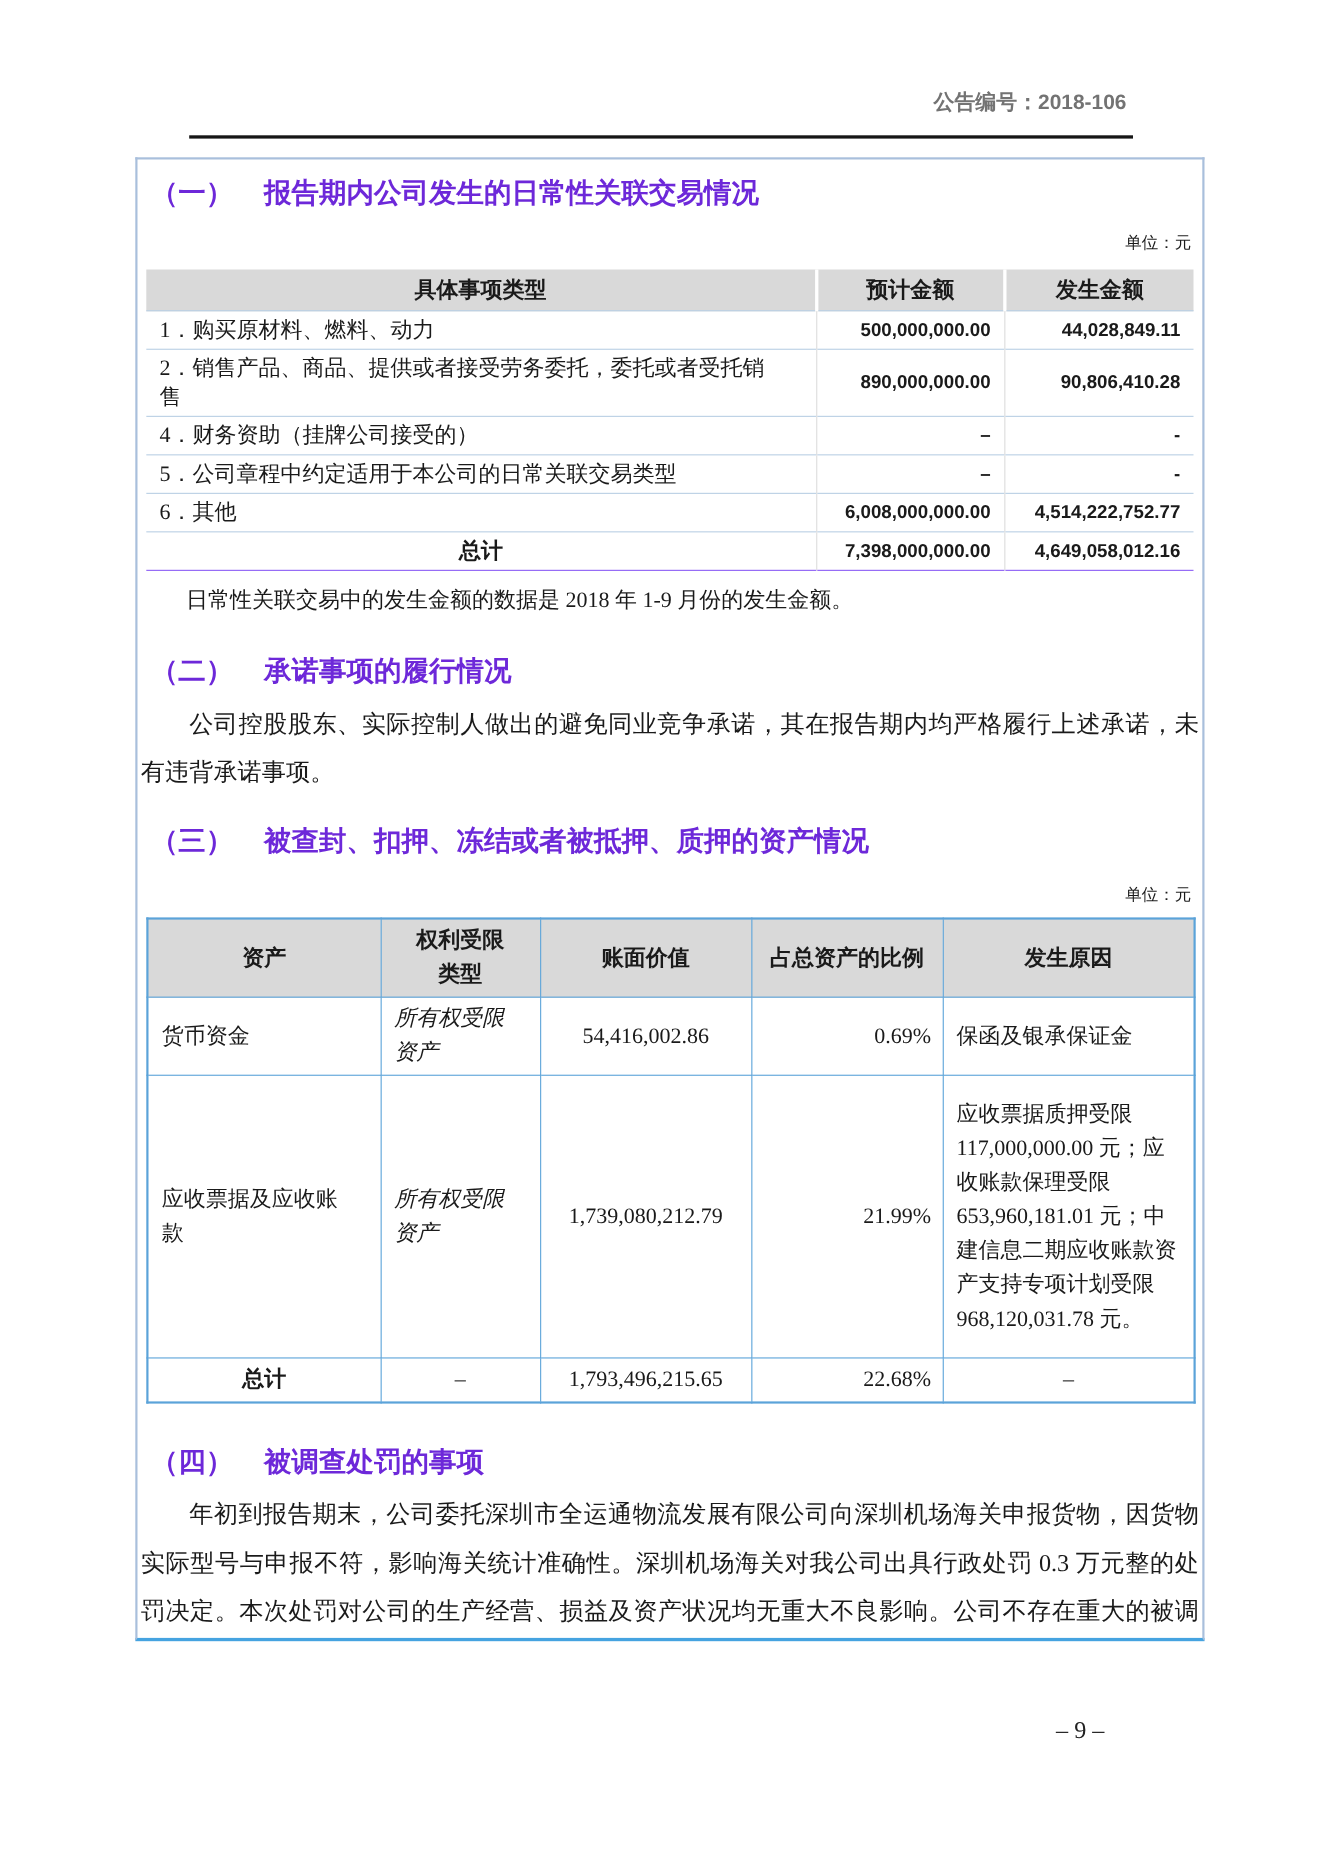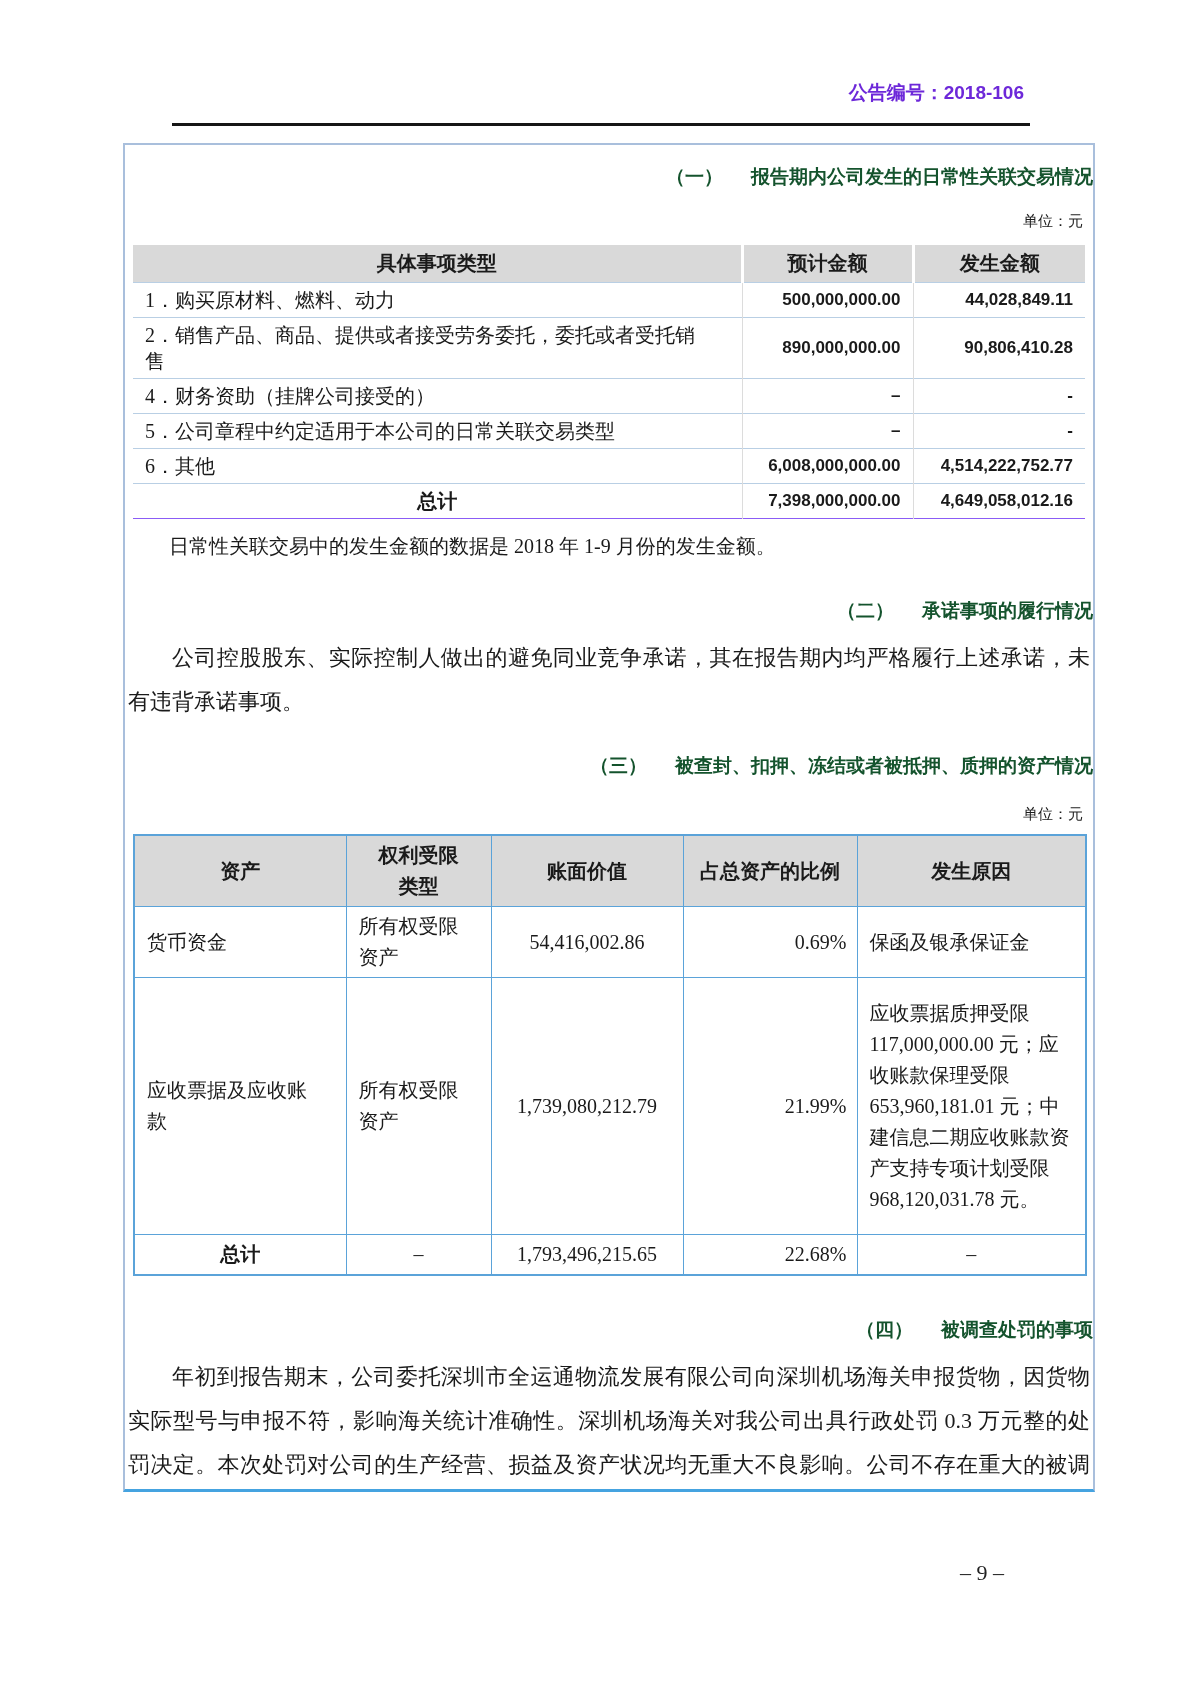--- a/index.html
+++ b/index.html
@@ -8,41 +8,41 @@
     width:1200px; height:1696px;
     background:#ffffff;
     font-family:"Liberation Serif", serif;
     color:#1a1a1a;
     overflow:hidden;
   }
   
   .doc-number {
     position:absolute; top:80px; right:176px;
     font-family:"Liberation Sans", sans-serif;
-    font-weight:700; font-size:19px; color:#6d28d9;
+    font-weight:700; font-size:19px; color:#737373;
   }
   .header-rule {
     position:absolute; top:123px; left:172px; width:858px; height:3px;
     background:#161616;
   }
   
   .content-box {
     position:absolute; left:123px; top:143px;
     width:972px; height:1349px;
     box-sizing:border-box;
     border:2px solid #a9bfdc;
     border-bottom:3px solid #45a3e0;
     padding-top:18px;
     overflow:hidden;
     background:#ffffff;
   }
   .heading {
     margin:0 0 0 12px;
     font-family:"Liberation Sans", sans-serif;
-    font-weight:700; font-size:19px; line-height:27px; color:#14532d;text-align:right;
+    font-weight:700; font-size:25px; line-height:27px; color:#6d28d9;
   }
   .heading .h-num { margin-right:28px; }
   .unit {
     text-align:right; margin:18px 10px 0 0;
     font-size:15px; line-height:27px;
   }
   .unit-2 { margin-top:22px; }
   p.note {
     margin:10px 4px 0 4px; text-indent:2em;
     font-size:20px; line-height:34px;
@@ -104,21 +104,21 @@
     padding:4px 4px; line-height:31px;
     text-align:center; vertical-align:middle;
   }
   table.t2 th.hc2 { padding:4px 29px; }
   table.t2 td {
     border:1px solid #5ba3d9;
     line-height:31px; vertical-align:middle;
     padding:4px 10px;
   }
   table.t2 td.a1 { text-align:left; padding:4px 34px 4px 12px; }
-  table.t2 td.a2 { text-align:left; padding:4px 24px 4px 12px; }
+  table.t2 td.a2 { text-align:left; padding:4px 24px 4px 12px;font-style:italic; }
   table.t2 td.a3 { text-align:center; }
   table.t2 td.a4 { text-align:right; padding-right:10px; }
   table.t2 td.a5 { text-align:left; padding:4px 12px; }
   table.t2 tr.tall td { height:248px; }
   table.t2 tr.total td {
     font-size:20px;
   }
   table.t2 tr.total td.a1 {
     text-align:center; padding:4px;
     font-family:"Liberation Sans", sans-serif; font-weight:700;

